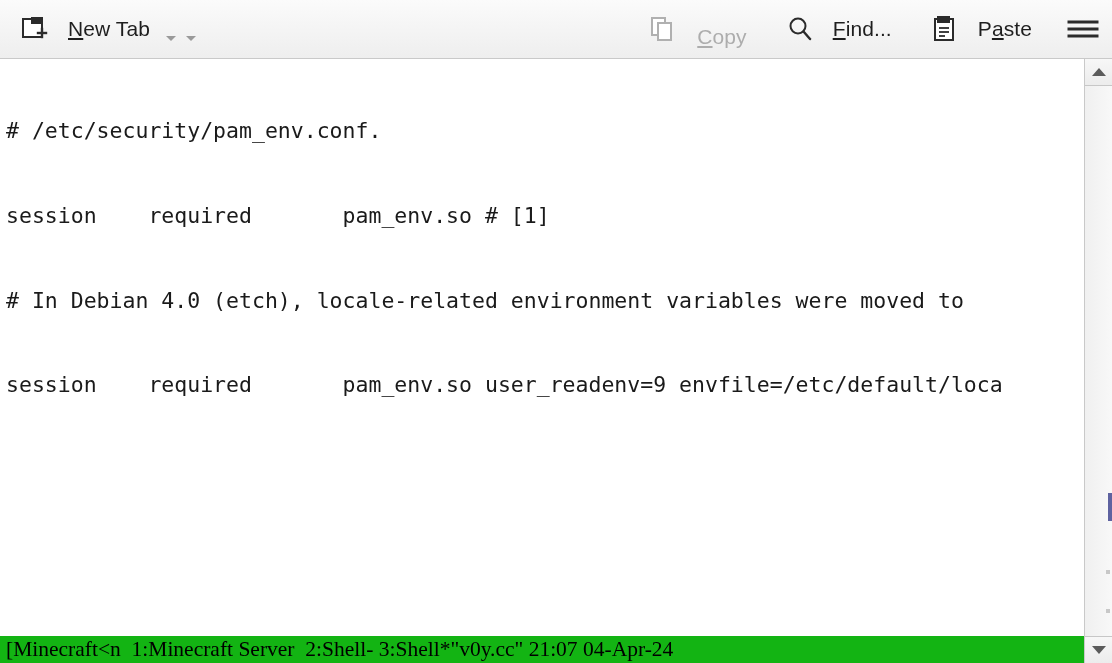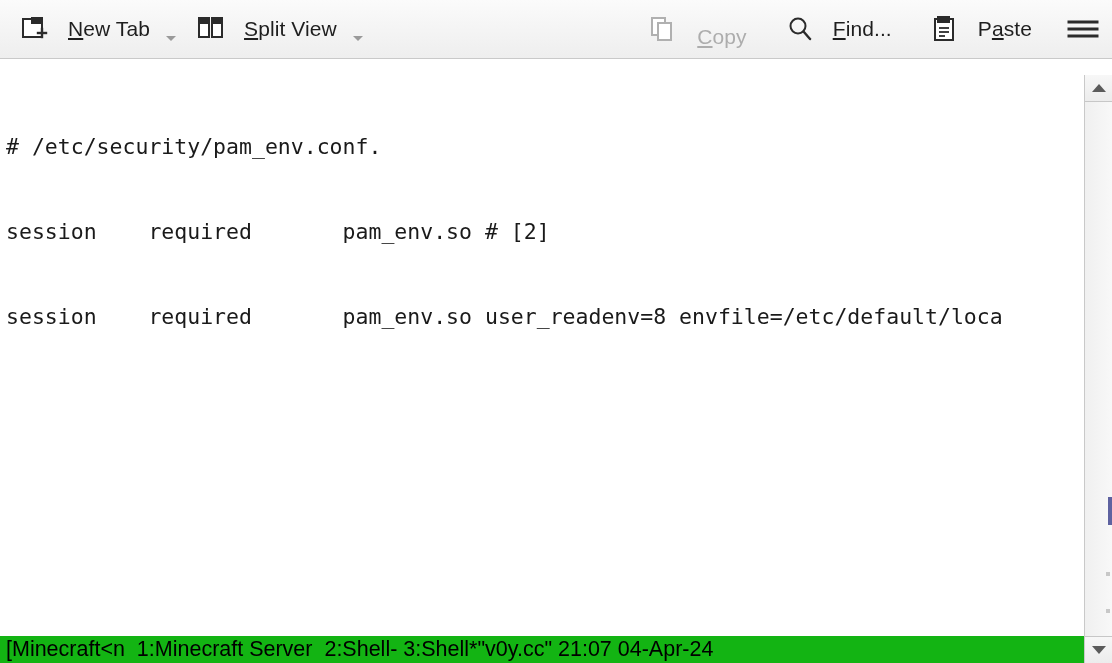--- a/index.html
+++ b/index.html
@@ -73,21 +73,20 @@
 
   .icon { display: inline-block; flex: 0 0 auto; line-height: 0; }
 
   
   .body-area {
     flex: 1 1 auto;
     display: flex;
     position: relative;
     min-height: 0;
     background: #ffffff;
-    margin-top: 16px;
   }
 
   .terminal {
     flex: 1 1 auto;
     position: relative;
     background: #ffffff;
     overflow: hidden;
     padding: 0;
   }
 
@@ -107,21 +106,21 @@
 
   
   .status-bar {
     position: absolute;
     left: 0;
     right: 0;
     bottom: 0;
     height: 27px;
     background: #13b413;
     color: #000000;
-    font-family: Liberation Sans, sans-serif;
+    font-family: Liberation Serif, serif;
     font-size: 21.5px;
     line-height: 27px;
     white-space: pre;
     padding-left: 6px;
     box-sizing: border-box;
     overflow: hidden;
   }
 
   
   .scrollbar {
@@ -196,31 +195,20 @@
             <g stroke="#2b2b2b" stroke-width="2.4" stroke-linecap="square">
               <line x1="18" y1="19" x2="26" y2="19"></line>
               <line x1="22" y1="15" x2="22" y2="23"></line>
             </g>
           </svg>
         </span>
         <span class="lbl"><u>N</u>ew Tab</span>
       </div>
       <div class="caret"></div>
 
-      <div class="tb-btn" style="margin-left:14px;">
-        <span class="icon">
-          <svg width="30" height="30" viewBox="0 0 30 30">
-            <rect x="3" y="4" width="10" height="19" fill="#ffffff" stroke="#2b2b2b" stroke-width="2"></rect>
-            <rect x="4" y="5" width="8" height="5" fill="#2b2b2b"></rect>
-            <rect x="16" y="4" width="10" height="19" fill="#ffffff" stroke="#2b2b2b" stroke-width="2"></rect>
-            <rect x="17" y="5" width="8" height="5" fill="#2b2b2b"></rect>
-          </svg>
-        </span>
-        <span class="lbl"><u>S</u>plit View</span>
-      </div>
       <div class="caret"></div>
 
     </div>
 
     <div class="tb-spacer"></div>
 
     <div class="tb-group">
 
       <div class="tb-btn disabled">
         <span class="icon">
@@ -270,22 +258,23 @@
       </div>
 
     </div>
   </div>
 
   <div class="body-area">
 
     <div class="terminal">
       <div class="term-lines">
         <div class="term-line"># /etc/security/pam_env.conf.</div>
-        <div class="term-line">session    required       pam_env.so # [2]</div>
-        <div class="term-line">session    required       pam_env.so user_readenv=8 envfile=/etc/default/loca</div>
+        <div class="term-line">session    required       pam_env.so # [1]</div>
+        <div class="term-line"># In Debian 4.0 (etch), locale-related environment variables were moved to</div>
+        <div class="term-line">session    required       pam_env.so user_readenv=9 envfile=/etc/default/loca</div>
         <div class="term-line"></div>
         
         
         
         
         
         
         
         
         

